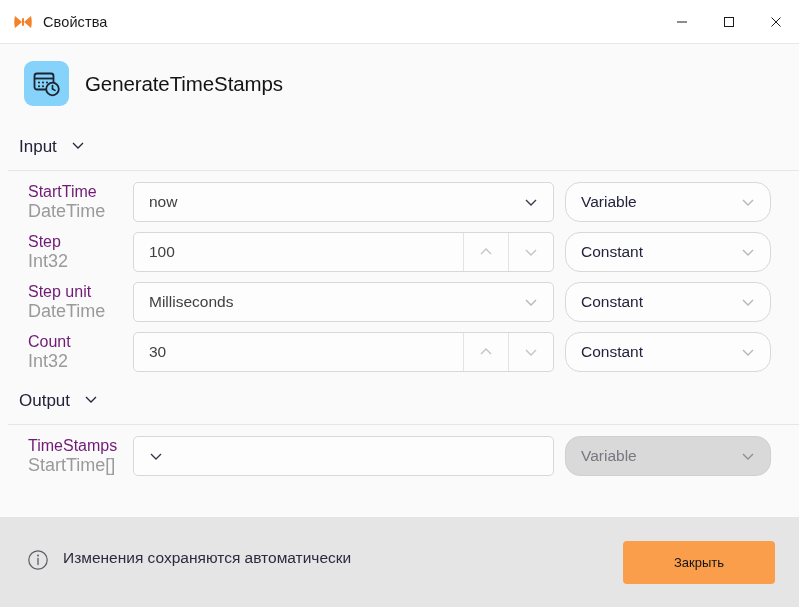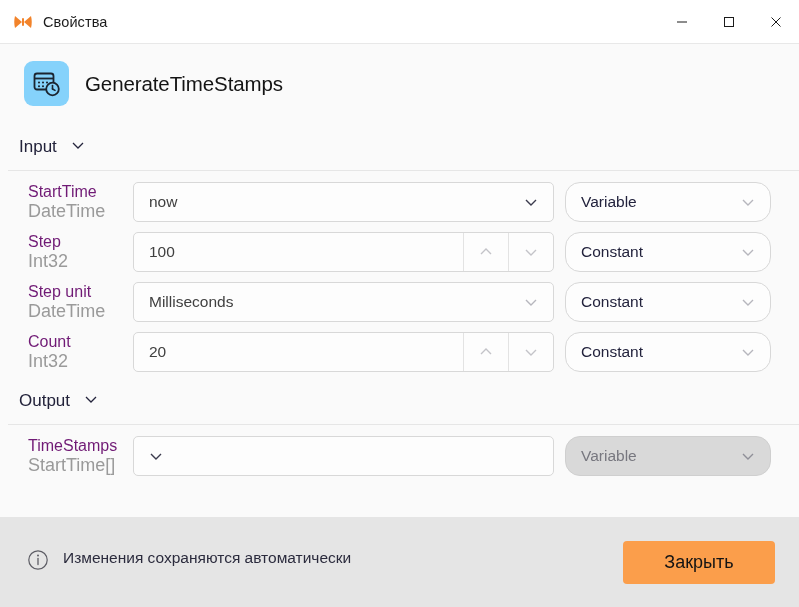--- a/index.html
+++ b/index.html
@@ -225,21 +225,21 @@
     font-size: 15.5px;
     color: #2b2b3d;
   }
   .close-button {
     width: 152px;
     height: 43px;
     background: #fb9e4b;
     border: none;
     border-radius: 4px;
     font-family: "Liberation Sans", sans-serif;
-    font-size: 18px;
+    font-size: 13px;
     color: #141414;
     cursor: default;
   }
 </style>
 </head>
 <body>
 
 <div class="window">
 
   <div class="titlebar">
@@ -380,21 +380,21 @@
             </span>
           </div>
         </div>
 
         <div class="param-row">
           <div class="param-label">
             <span class="param-name">Count</span>
             <span class="param-type">Int32</span>
           </div>
           <div class="value-field">
-            <span class="value-text">20</span>
+            <span class="value-text">30</span>
             <span class="spinner">
               <span class="spin-btn">
                 <svg width="18" height="18" viewBox="0 0 18 18">
                     <polyline points="4,11 9,6 14,11" fill="none" stroke="#c3c3c8" stroke-width="1.4"></polyline>
                   </svg>
               </span>
               <span class="spin-btn">
                 <svg width="18" height="18" viewBox="0 0 18 18">
                     <polyline points="4,7 9,12 14,7" fill="none" stroke="#c3c3c8" stroke-width="1.4"></polyline>
                   </svg>

